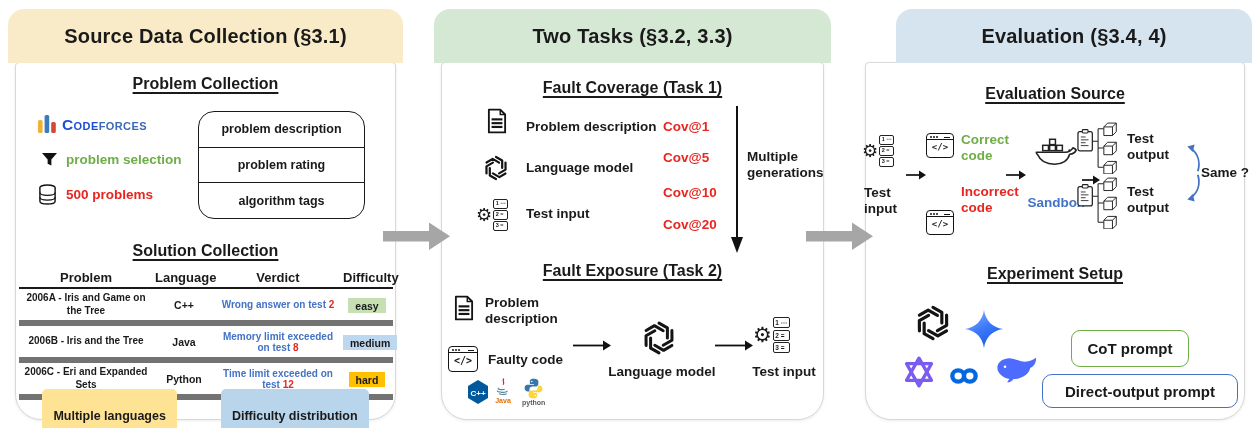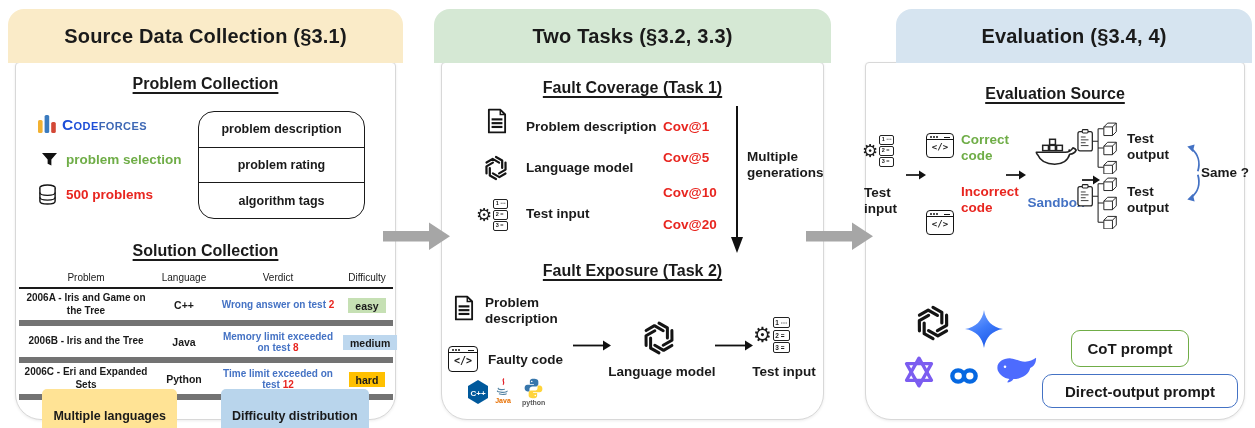--- a/index.html
+++ b/index.html
@@ -25,21 +25,21 @@
   
   .attrbox{left:190px;top:102px;width:165px;height:106px;border:1.7px solid #1a1a1a;border-radius:16px;background:#fff;display:flex;flex-direction:column;}
   .attrbox .cell{flex:1;display:flex;align-items:center;justify-content:center;font-size:12.5px;font-weight:700;}
   .attrbox .cell + .cell{border-top:1.6px solid #1a1a1a;}
   
   .soltable{left:11px;top:258px;width:374px;}
   .trow{display:grid;grid-template-columns:134px 62px 126px 52px;align-items:center;border-bottom:6px solid #737373;}
   .trow.head{border-bottom:2px solid #1a1a1a;min-height:20px;}
   .trow.data{min-height:31px;}
   .tc{text-align:center;padding:1px 2px;}
-  .th{font-size:10px;font-weight:400;}
+  .th{font-size:13px;font-weight:700;}
   .td-p{font-size:10px;font-weight:700;line-height:1.25;}
   .td-l{font-size:10.5px;font-weight:700;}
   .td-v{font-size:10px;font-weight:700;color:#4472C4;}
   .td-v .tn{color:#E8251F;}
   .dbadge{display:inline-block;border-radius:0;padding:1.5px 7px;font-size:10.5px;font-weight:700;}
   .b-easy{background:#C6E0B4;}
   .b-medium{background:#BDD7EE;}
   .b-hard{background:#FFC000;}
   .badgerow{left:0;right:0;top:380px;display:flex;justify-content:center;gap:44px;}
   .bigbadge{border-radius:5px;padding:20px 11px;font-size:12.5px;font-weight:700;}
@@ -425,20 +425,23 @@
       <g stroke="#4472C4" stroke-width="2" fill="none">
         <path d="M14 30 C17 20 14 11 7 5.5"></path>
         <path d="M14 34 C17 44 14 53 7 58.5"></path>
       </g>
       <path d="M10.5 1 L2.5 3 L8.5 9 Z" fill="#4472C4"></path>
       <path d="M10.5 63 L2.5 61 L8.5 55 Z" fill="#4472C4"></path>
     </svg>
   </div>
   <div class="abs lbl nowrap" style="left:343px;top:156px;">Same ?</div>
 
+  <div class="abs sec-head" style="top:256px;">
+    <span>Experiment Setup</span>
+  </div>
 
   <div class="abs" style="left:55px;top:294px;">
     <svg width="40" height="40" viewBox="0 0 24 24">
       <g fill="none" stroke="#141414" stroke-width="1.9" stroke-linecap="round" stroke-linejoin="round">
         <path d="M12 2.6 L17.3 5.6 V12"></path>
         <path d="M12 2.6 L17.3 5.6 V12" transform="rotate(60 12 12)"></path>
         <path d="M12 2.6 L17.3 5.6 V12" transform="rotate(120 12 12)"></path>
         <path d="M12 2.6 L17.3 5.6 V12" transform="rotate(180 12 12)"></path>
         <path d="M12 2.6 L17.3 5.6 V12" transform="rotate(240 12 12)"></path>
         <path d="M12 2.6 L17.3 5.6 V12" transform="rotate(300 12 12)"></path>

